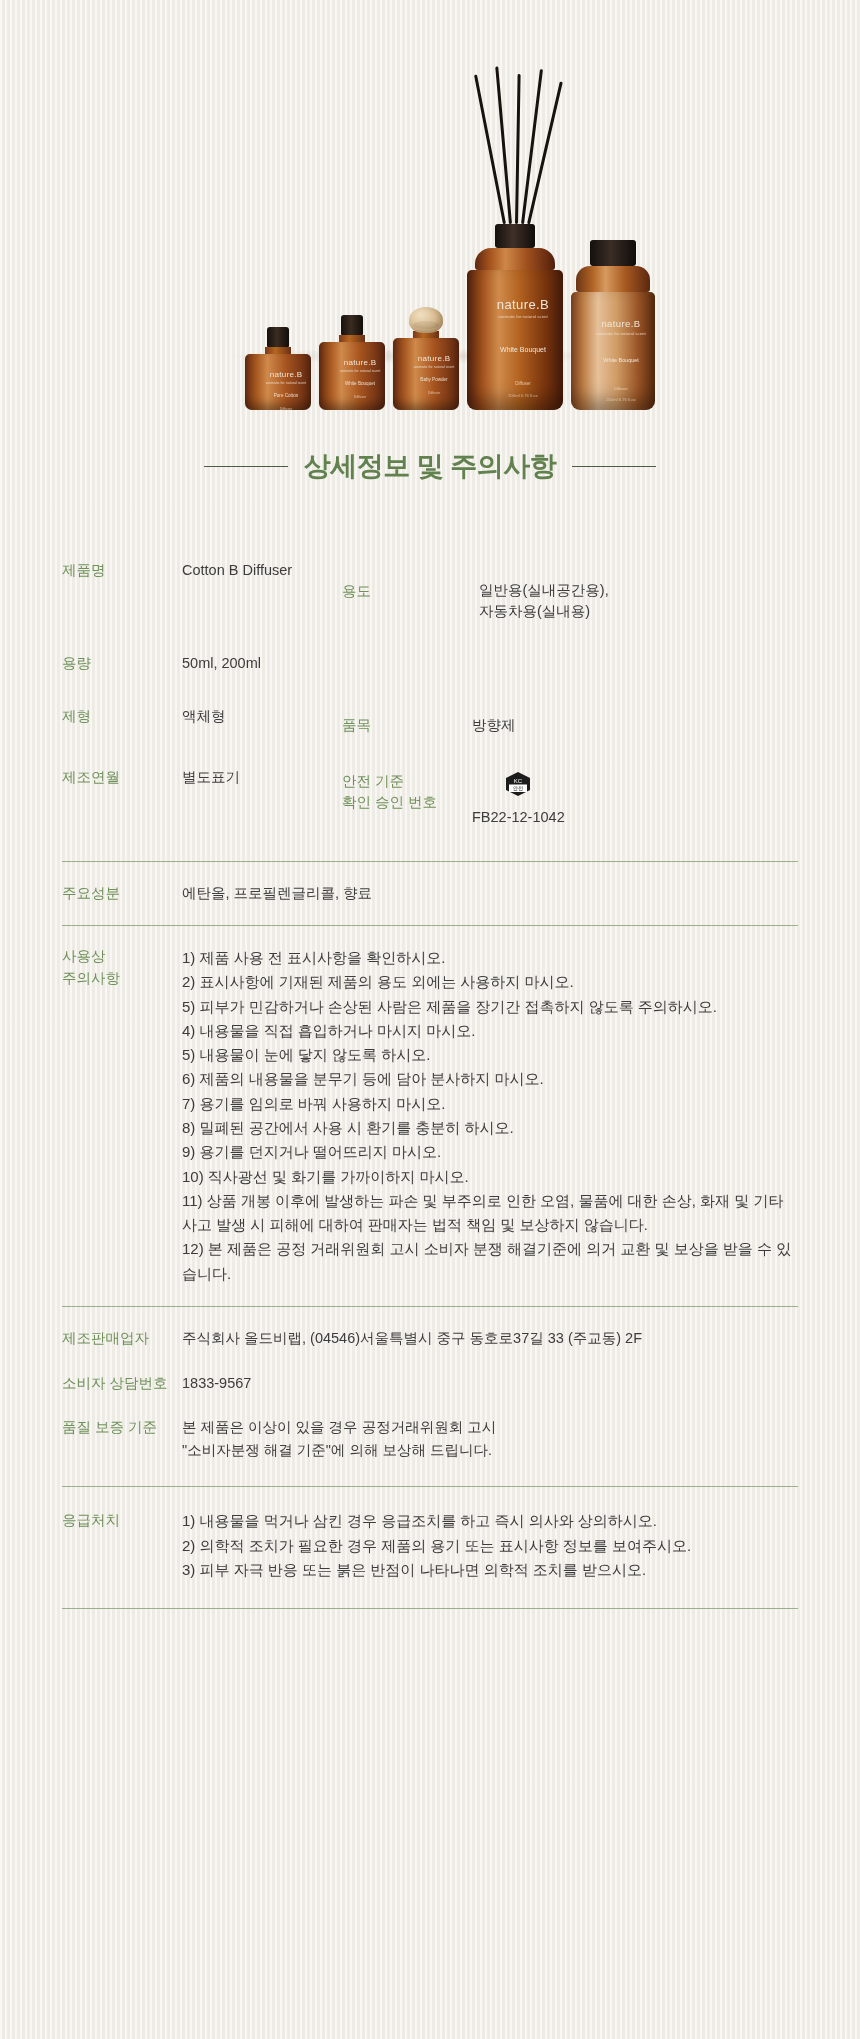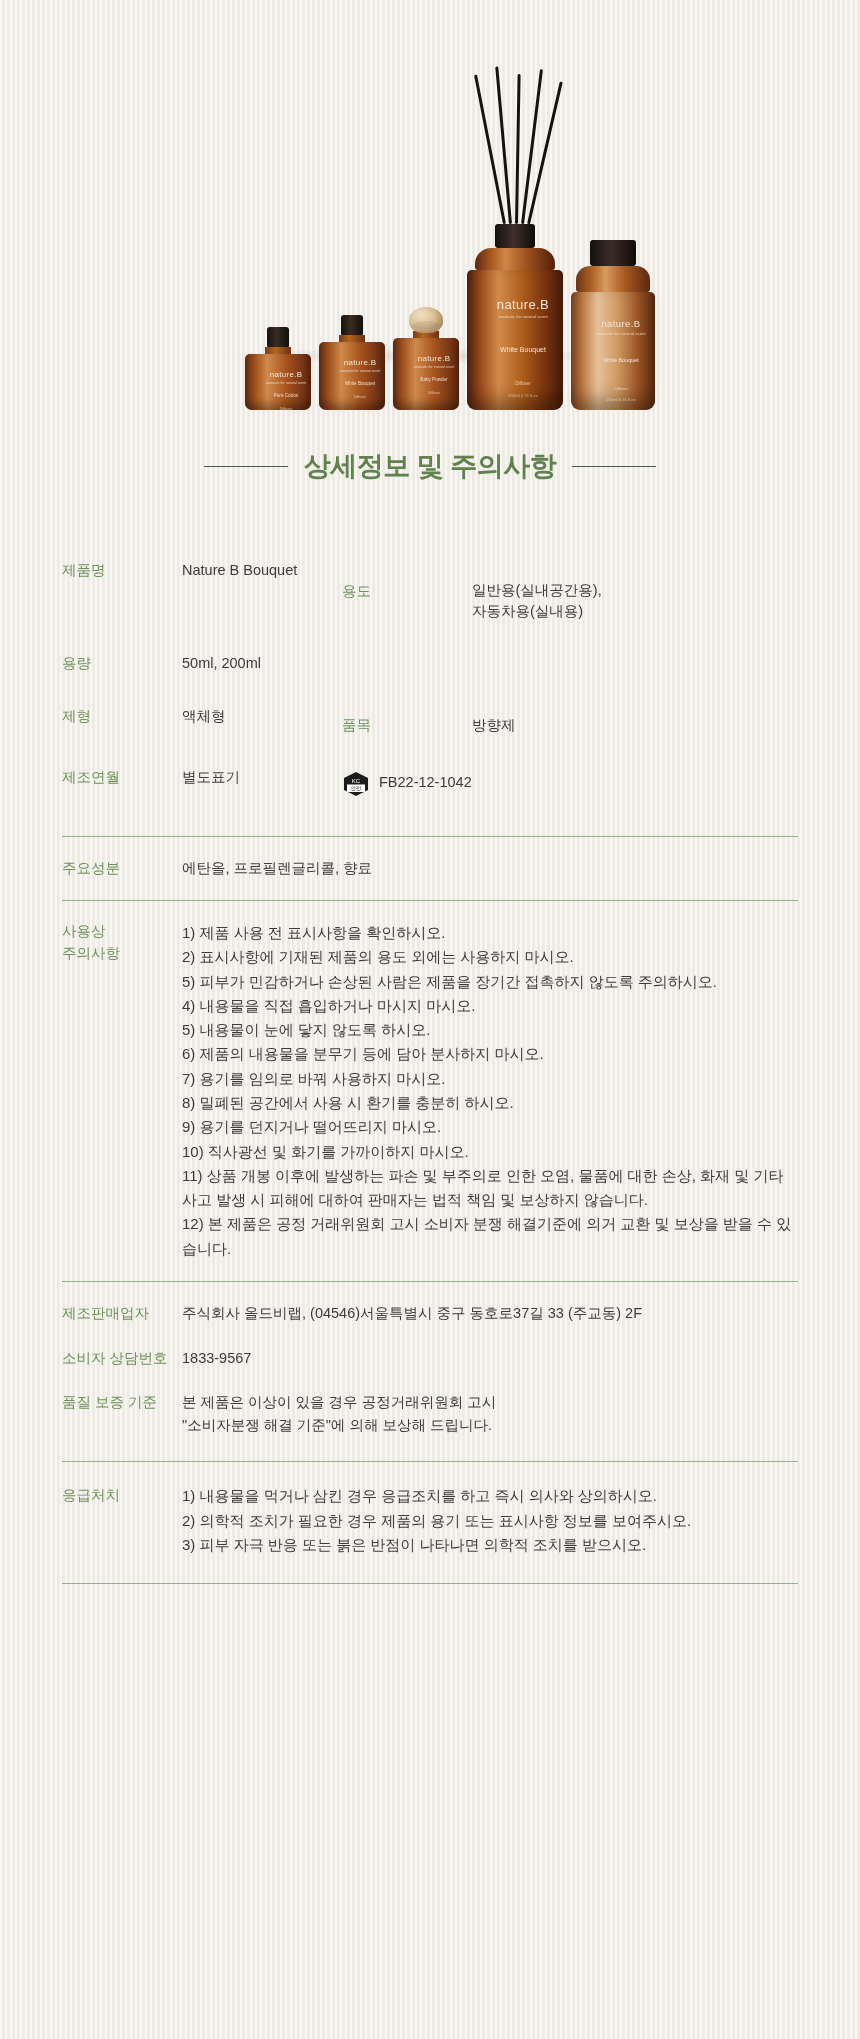--- a/index.html
+++ b/index.html
@@ -207,33 +207,34 @@
     font-size: 14.5px;
     line-height: 1.55;
     padding: 9px 0;
   }
   .val {
     color: #3c3c3c;
     font-size: 14.5px;
     line-height: 1.55;
     padding: 9px 0;
   }
-  .val.multiline { line-height: 1.45; }
+  .val.multiline { line-height: 1.45; padding-left: 7px; }
 
   .rowsec {
     display: flex;
     padding: 20px 0;
   }
   .rowsec .lbl { padding: 0; width: 120px; flex: none; }
   .rowsec .val { padding: 0; flex: 1; }
 
   .cert {
     display: inline-flex;
-    align-items: flex-start;
+    align-items: center;
     gap: 9px;
+    flex-direction: column;
   }
   .kc {
     width: 28px; height: 26px;
     position: relative;
     flex: none;
   }
   .kc svg { display: block; }
 
   ol.cautions {
     margin: 0; padding: 0;
@@ -335,37 +336,39 @@
     <div class="rule"></div>
     <h1>상세정보 및 주의사항</h1>
     <div class="rule"></div>
   </div>
 
   <div class="content">
 
     <div class="specblock">
       <div class="grid2">
         <div class="lbl">제품명</div>
-        <div class="val">Nature B Bouquet</div>
+        <div class="val">Cotton B Diffuser</div>
         <div class="lbl" style="padding-top:30px;">용도</div>
         <div class="val multiline" style="padding-top:30px; white-space:pre-line;">일반용(실내공간용),
 자동차용(실내용)</div>
 
         <div class="lbl">용량</div>
         <div class="val">50ml, 200ml</div>
         <div></div>
           <div></div>
 
         <div class="lbl">제형</div>
         <div class="val">액체형</div>
         <div class="lbl" style="padding-top:18px;">품목</div>
         <div class="val" style="padding-top:18px;">방향제</div>
 
         <div class="lbl">제조연월</div>
         <div class="val">별도표기</div>
+        <div class="lbl" style="padding-top:14px; white-space:pre-line; line-height:1.45;">안전 기준
+확인 승인 번호</div>
         <div class="val" style="padding-top:14px;">
           <span class="cert">
             <span class="kc">
               <svg width="28" height="26" viewBox="0 0 28 26">
                 <polygon points="14,1 26,7 26,19 14,25 2,19 2,7" fill="#1c1c1c"></polygon>
                 <text x="14" y="11.5" font-size="6" fill="#ffffff" text-anchor="middle" font-family="Liberation Sans, sans-serif">KC</text>
                 <rect x="5" y="13.5" width="18" height="7.5" fill="#ffffff"></rect>
                 <text x="14" y="19.4" font-size="5.2" fill="#1c1c1c" text-anchor="middle" font-family="Liberation Sans, sans-serif">안전</text>
               </svg>
             </span>

